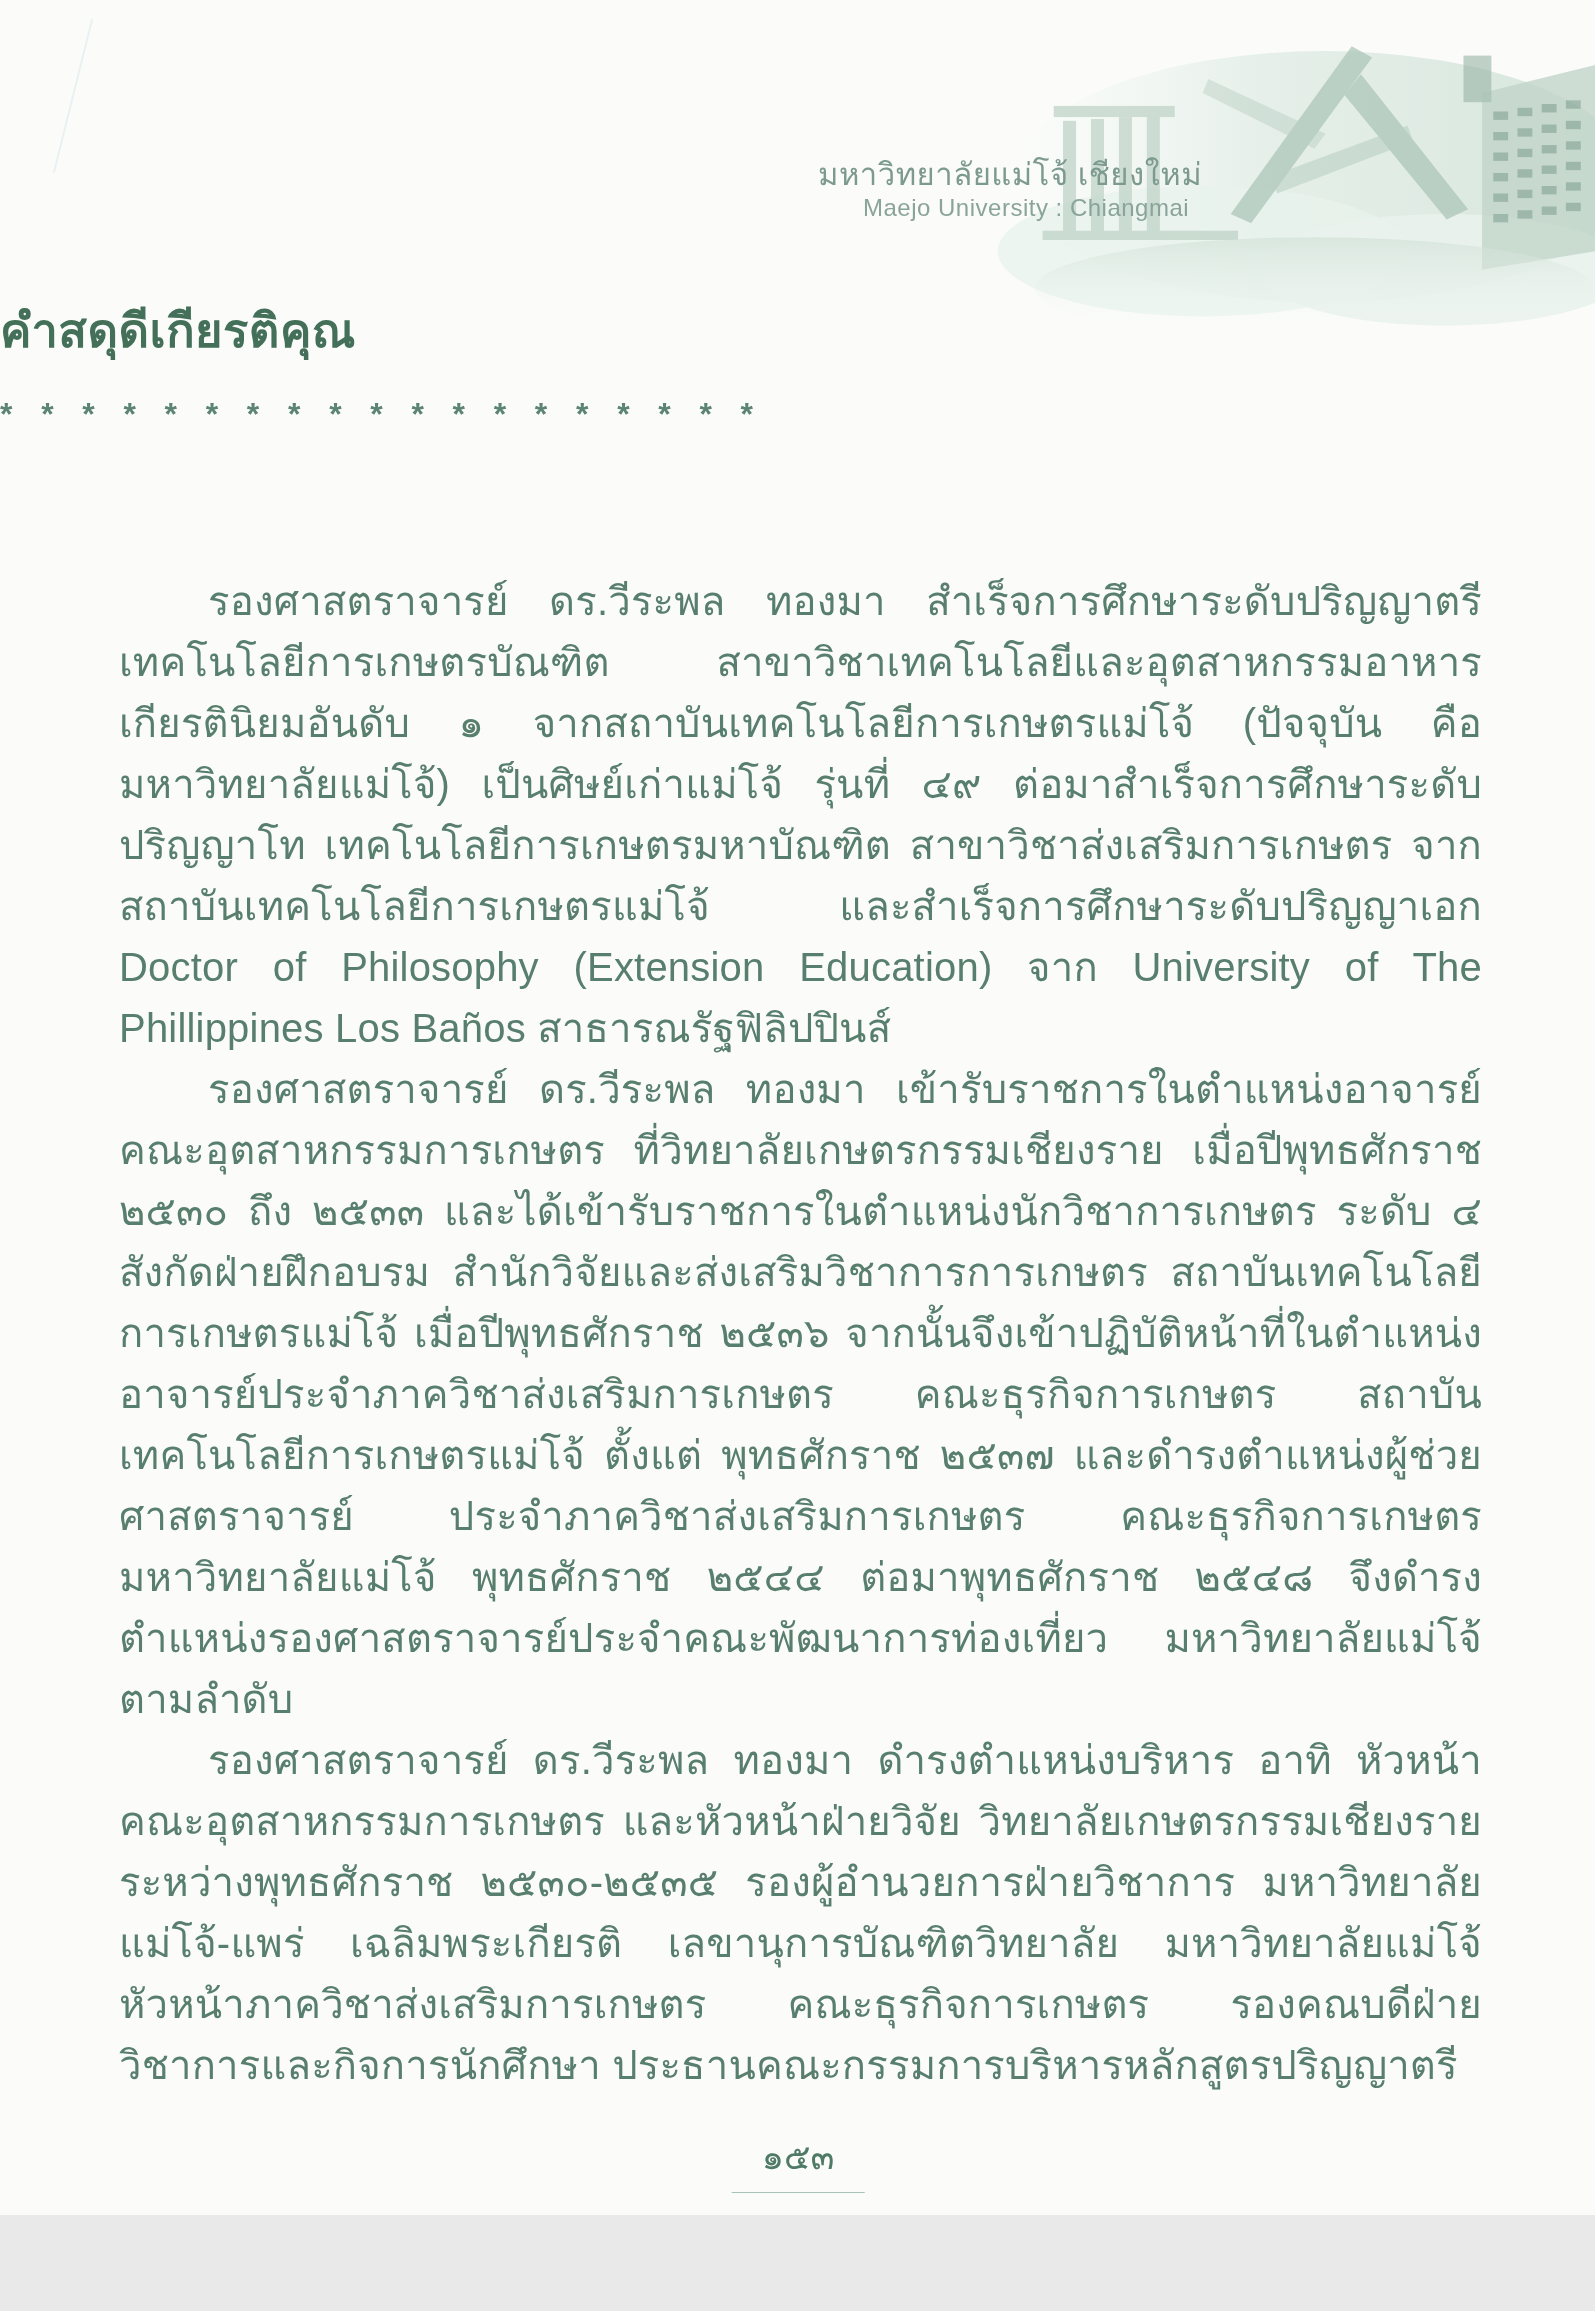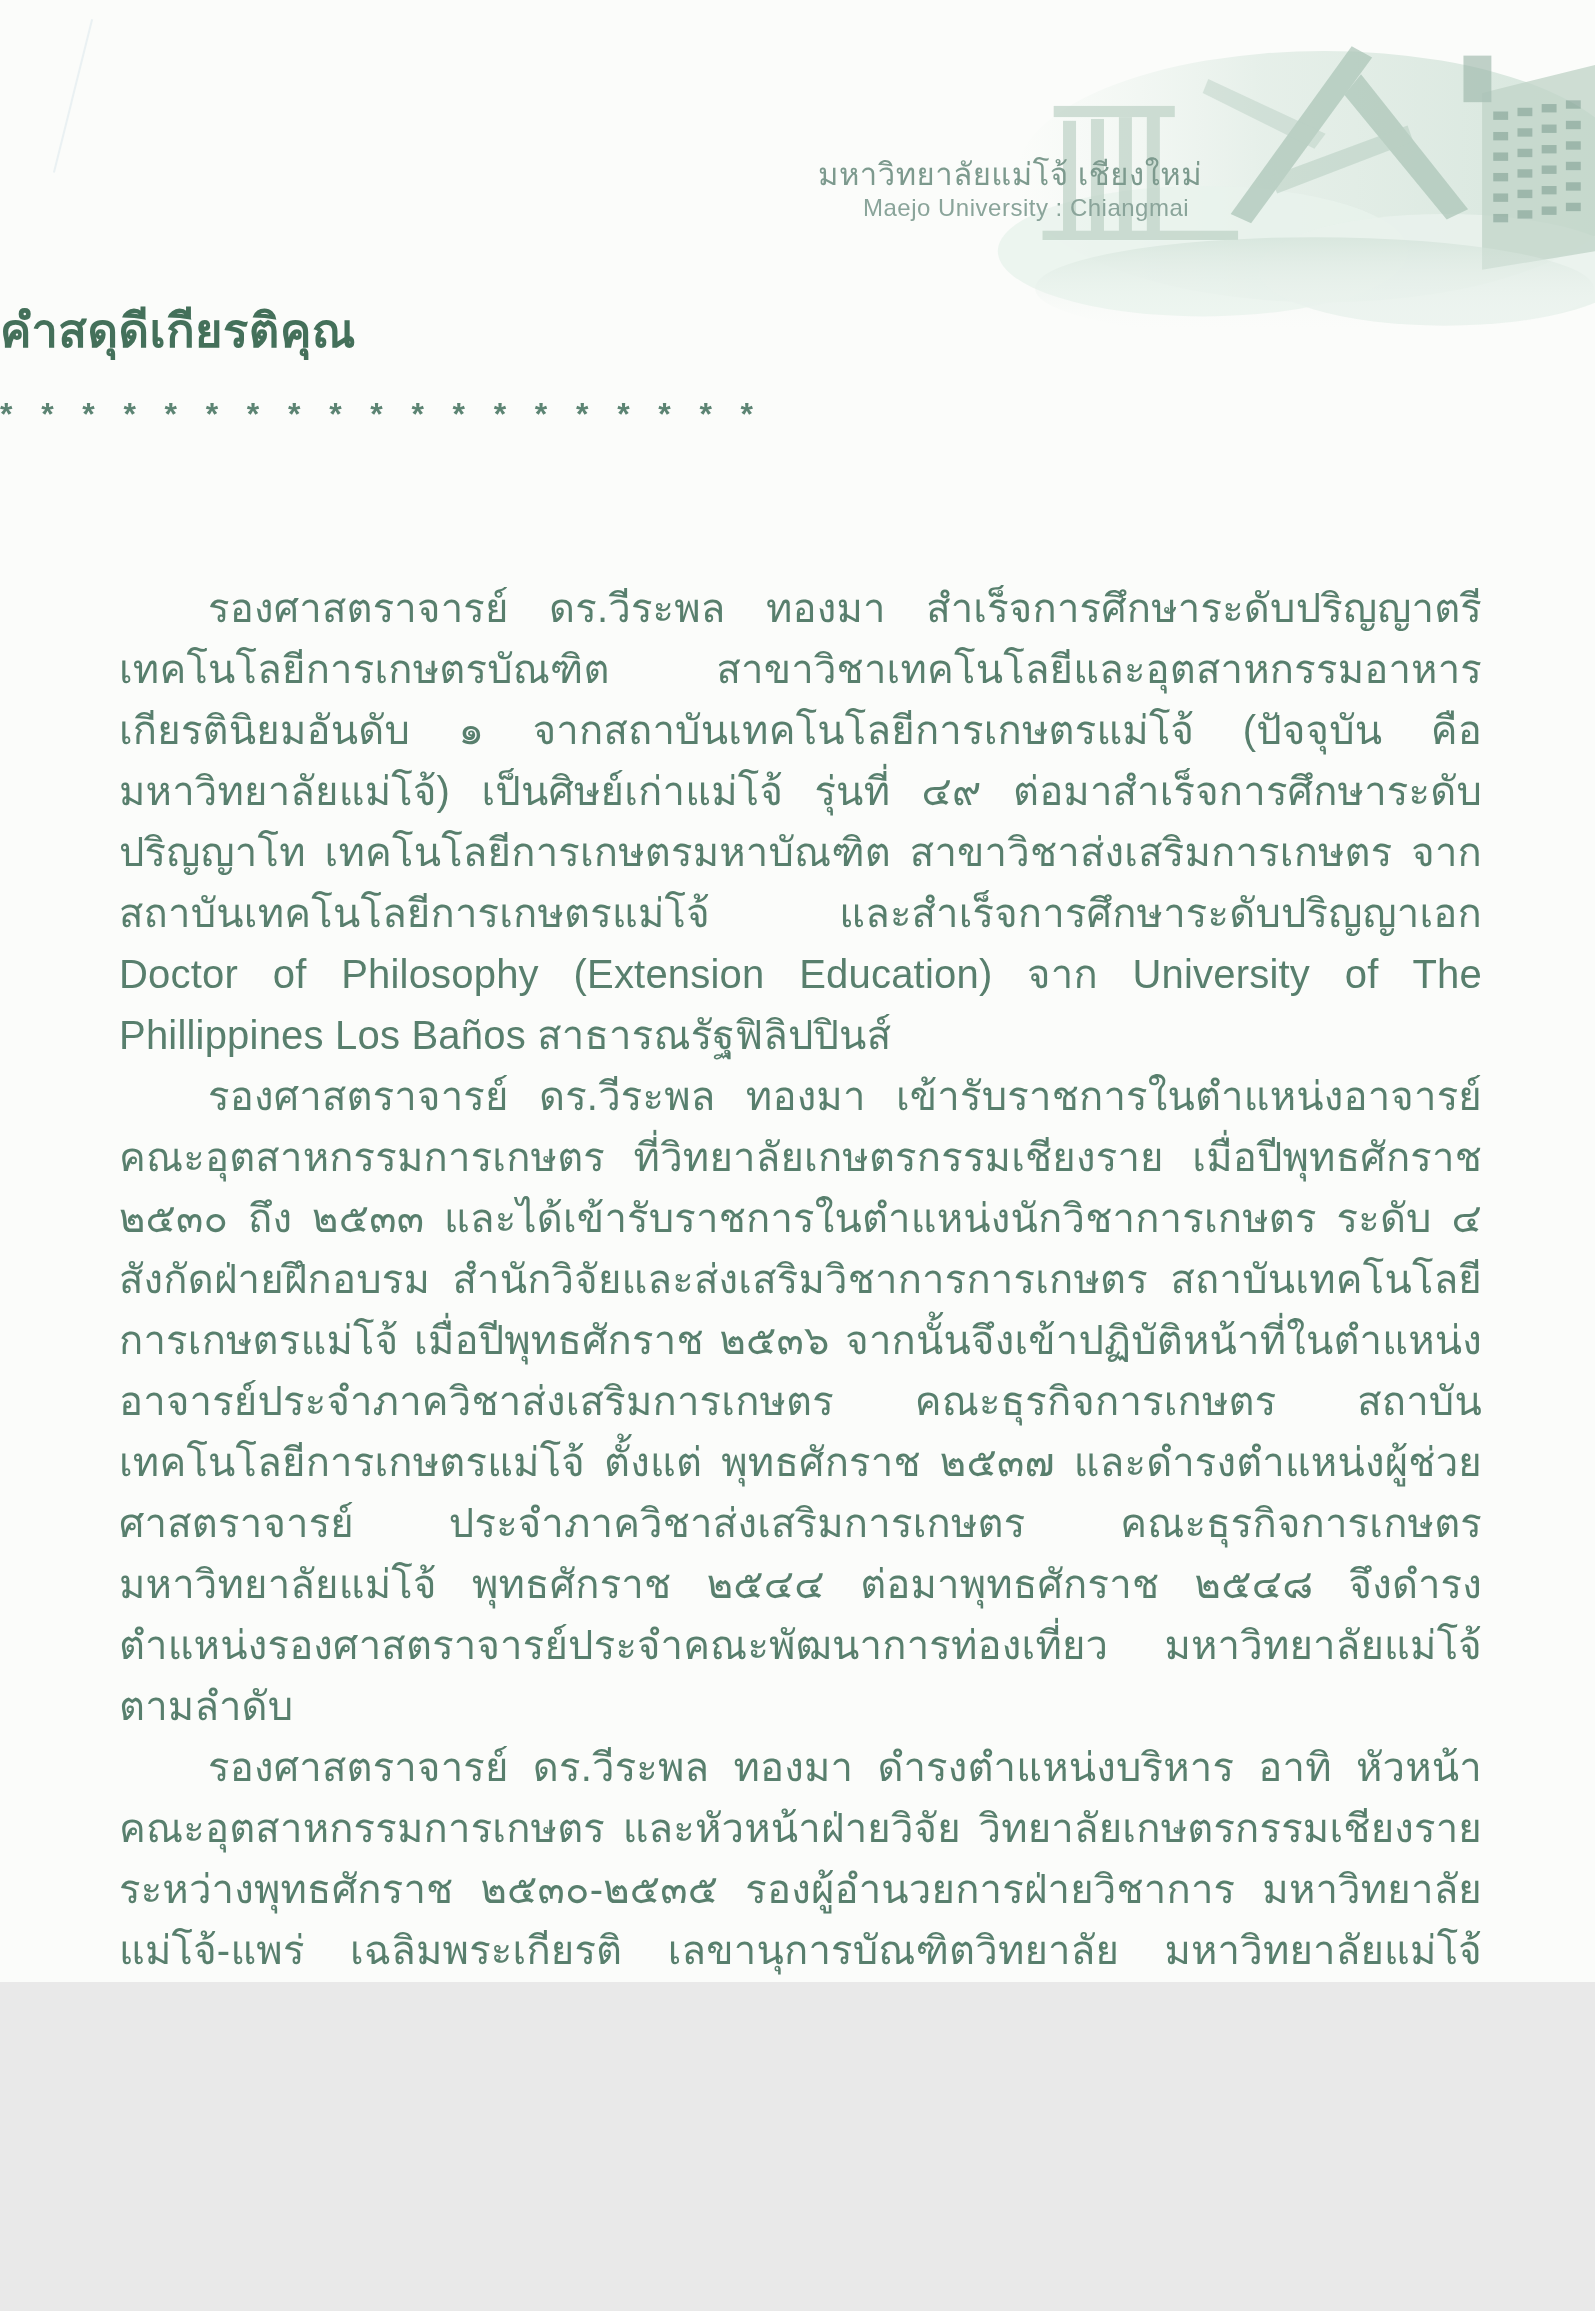--- a/index.html
+++ b/index.html
@@ -1,19 +1,19 @@
 <!DOCTYPE html>
 <html style="font-size:15px"><head>
 <meta charset="utf-8">
 <style>
   html, body { margin: 0; padding: 0; background: #e9e9e9; }
   .page {
     position: relative;
     width: 1596px;
-    height: 1982px;
+    height: 2215px;
     margin: 0 auto;
     background: #fbfcfa;
     overflow: hidden;
     font-family: "Liberation Sans", sans-serif;
     color: #587f6d;
   }
 
   
   .scan-artifact {
     position: absolute;
@@ -70,21 +70,20 @@
     word-spacing: 16px;
     letter-spacing: 1.9px;
   }
 
   
   .content {
     position: absolute;
     left: 119px; top: 571px;
     width: 1363px;
     text-align: justify;
-    margin-top: 7px;
   }
   .content p {
     margin: 0;
     font-size: 40px;
     line-height: 61px;
     text-indent: 89px;
     color: #587f6d;
     letter-spacing: 0.2px;
   }
 

